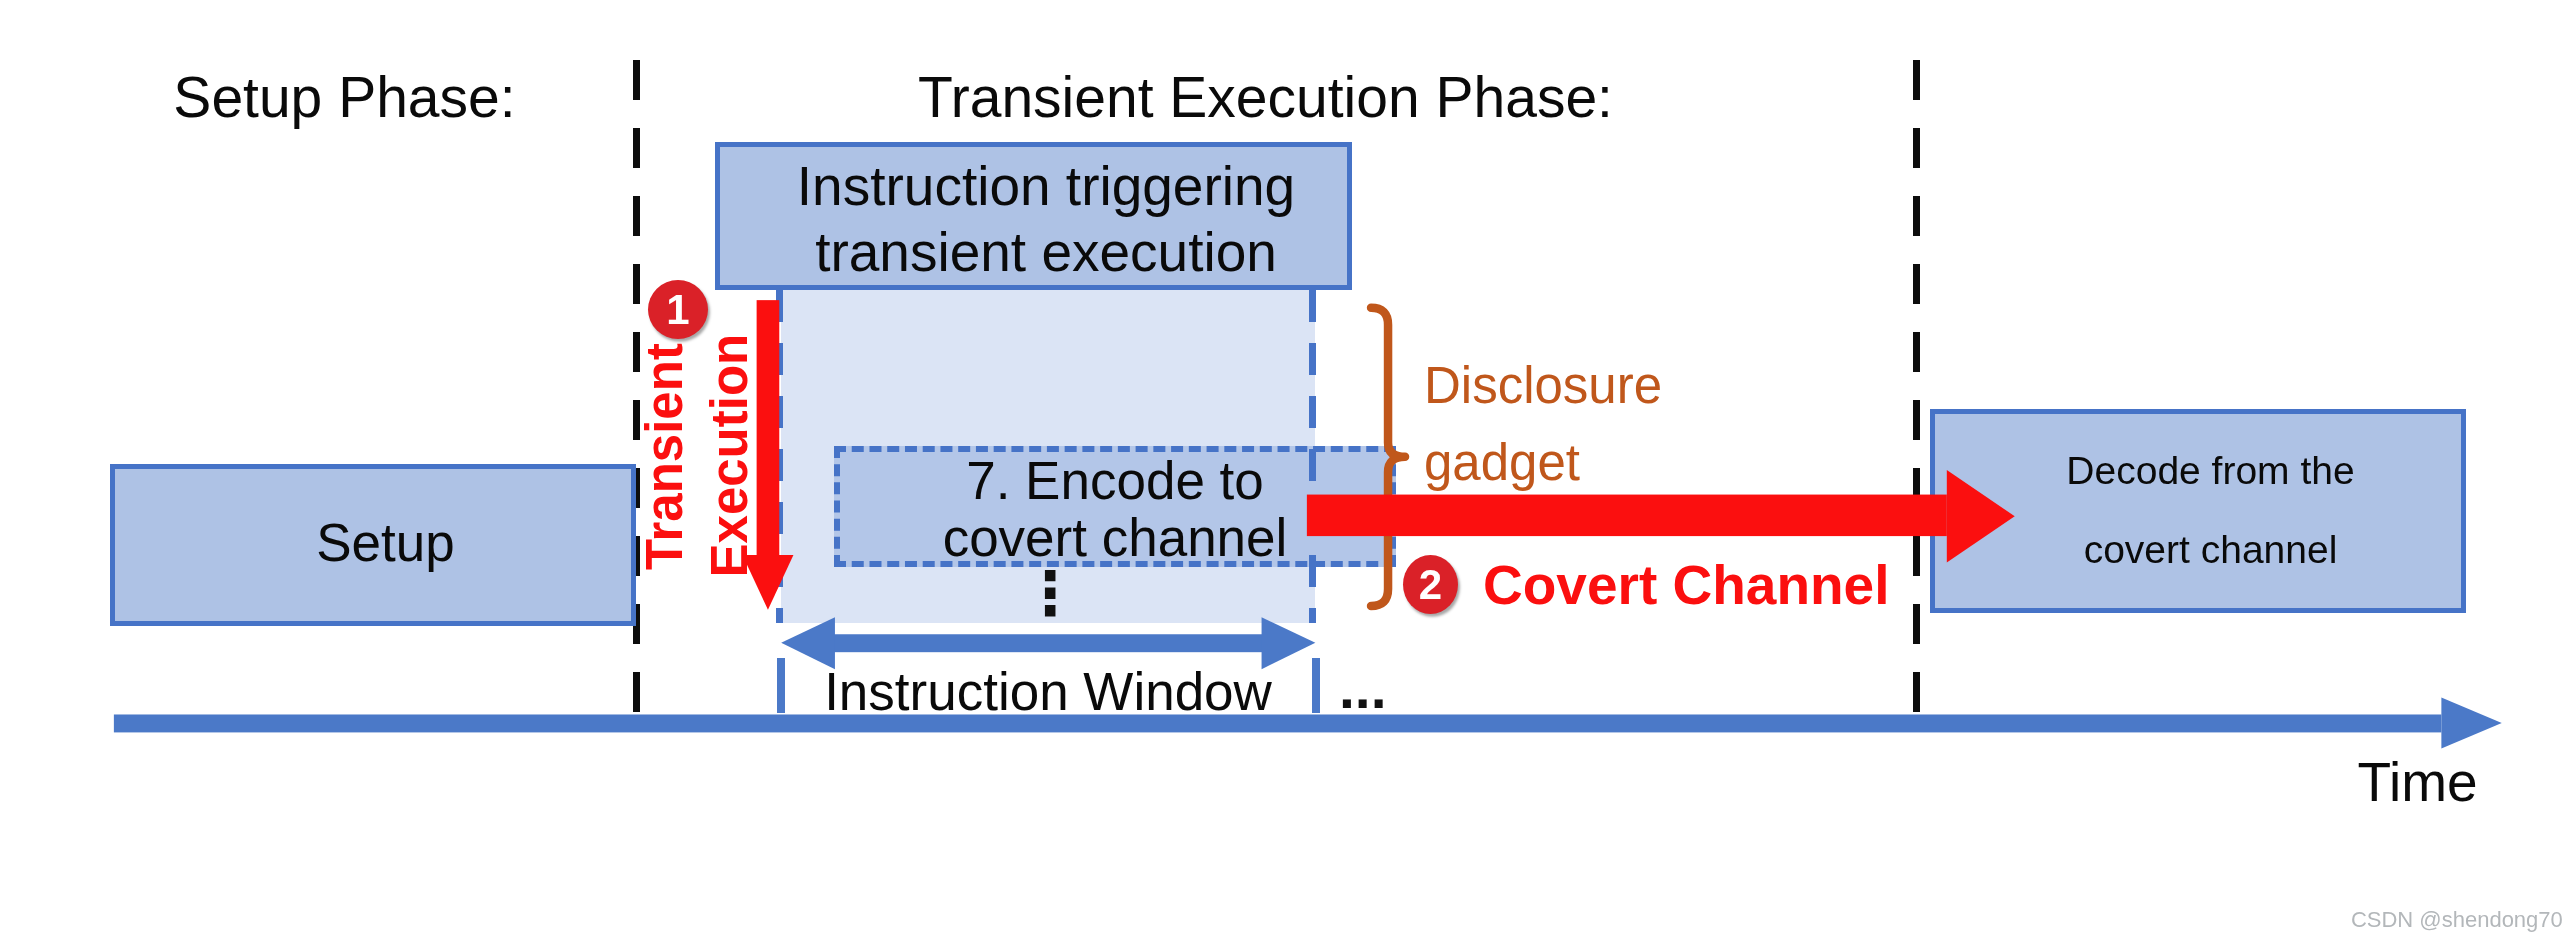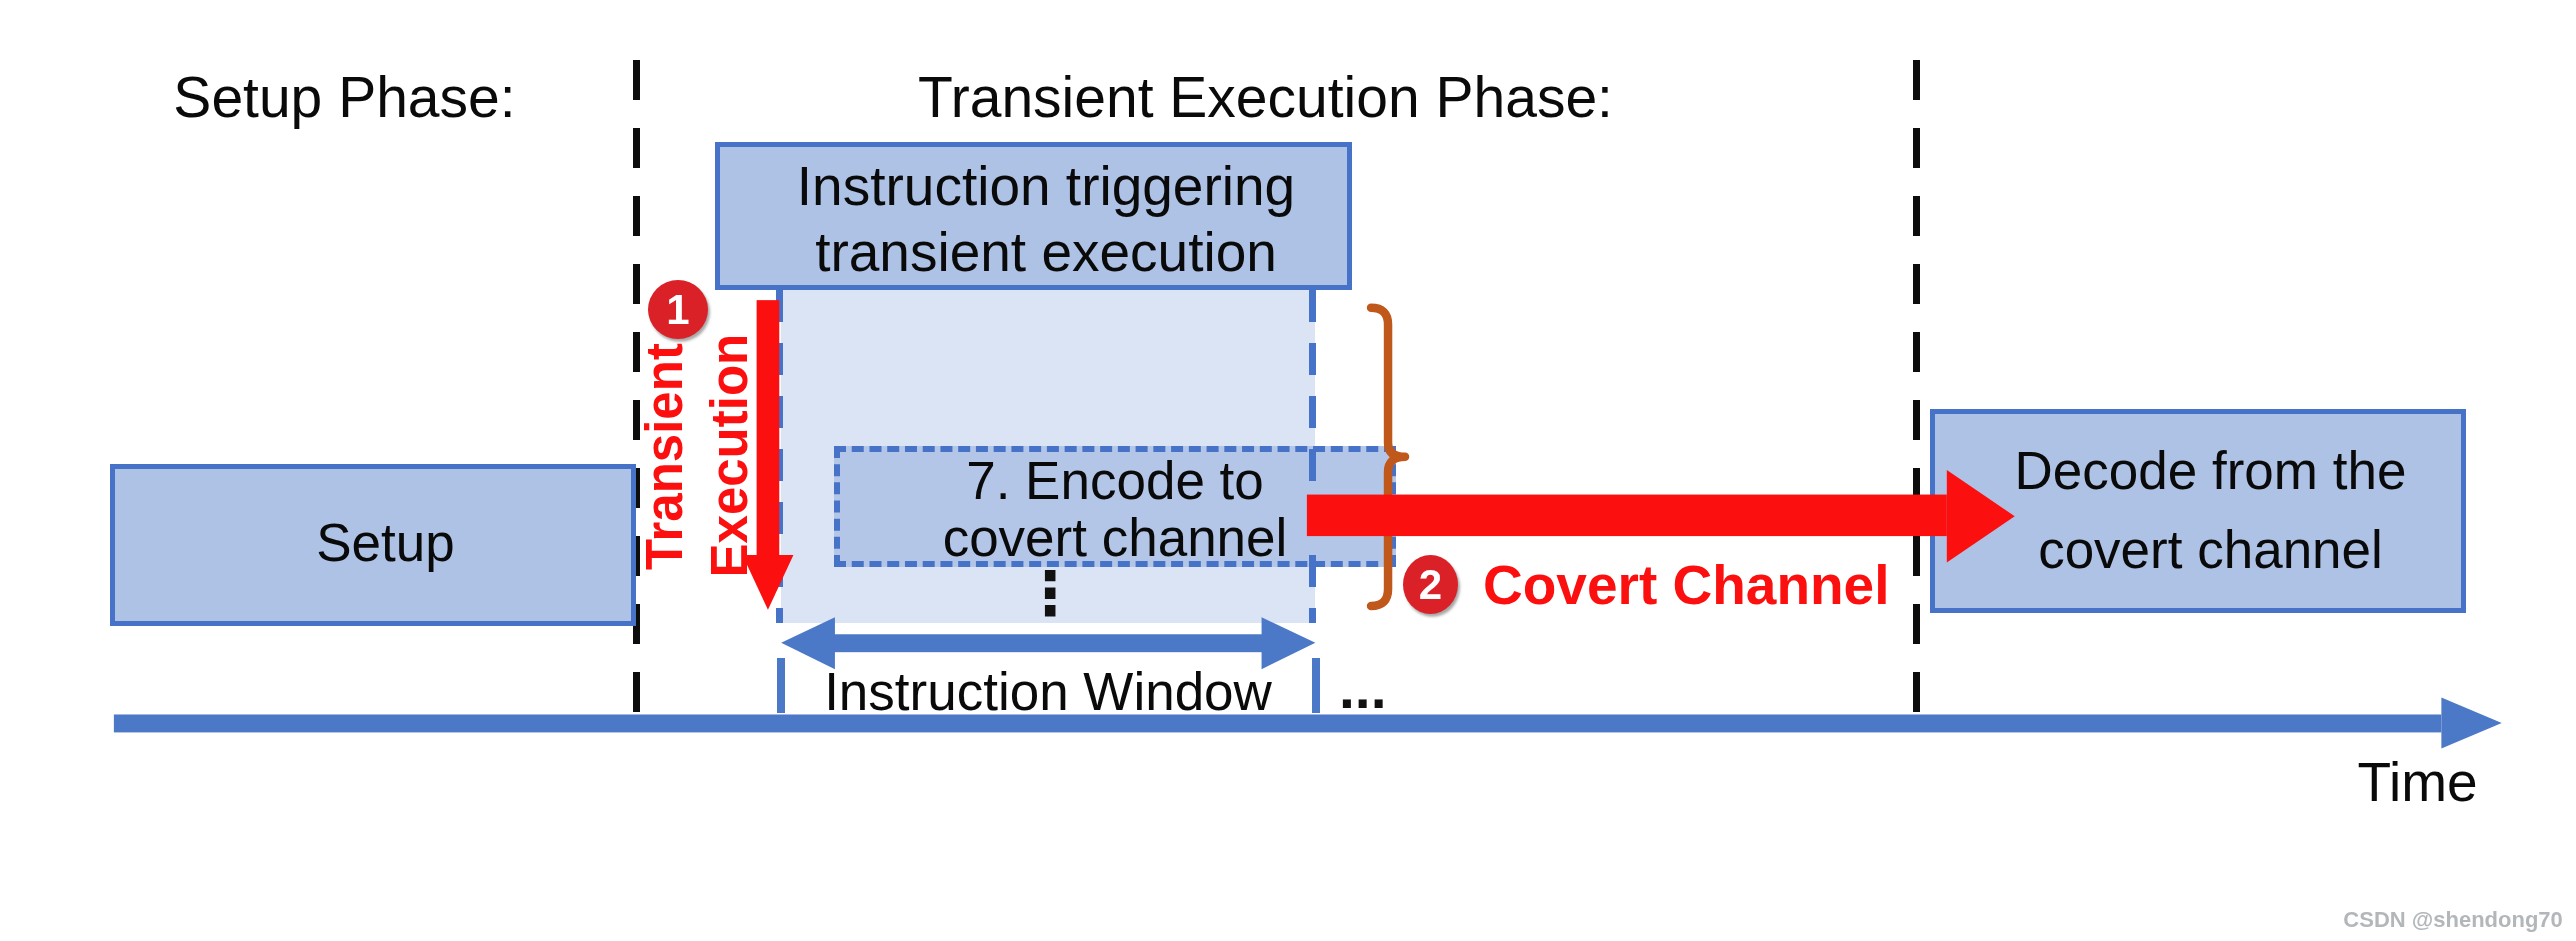--- a/index.html
+++ b/index.html
@@ -142,21 +142,20 @@
     color: #32373b;
     text-align: center;
     z-index: 6;
   }
 
   .watermark {
     font-size: 22px;
     color: #b3b7ba;
     text-align: right;
     z-index: 6;
-    font-weight: bold;
   }
 
   svg.overlay {
     position: absolute;
     left: 0; top: 0;
     width: 2576px;
     height: 941px;
     z-index: 5;
     pointer-events: none;
   }
@@ -193,31 +192,35 @@
 
   <div class="abs vdots" style="left:1020px; top:563px; width:57px;">⋮</div>
 
   <div class="abs tick" style="left:777px; top:658px; height:55px;"></div>
   <div class="abs tick" style="left:1312px; top:658px; height:55px;"></div>
 
   <div class="abs spec-label" style="left:793px; top:661px; width:510px;">Instruction Window</div>
 
   <div class="abs hdots" style="left:1339px; top:655px; width:85px;">...</div>
 
-  <div class="abs solid-box" style="left:1930px; top:409px; width:536px; height:204px; font-size:53px; line-height:79px; padding-top:17px;">
+  <div class="abs solid-box" style="left:1930px; top:409px; width:536px; height:204px; font-size:39px; line-height:79px; padding-top:17px;">
     <span class="line">Decode from the</span>
     <span class="line">covert channel</span>
   </div>
 
   <div class="abs vtext" style="left:546px; top:431px; width:236px; height:51px; line-height:51px;">Transient</div>
   <div class="abs vtext" style="left:608px; top:431px; width:242px; height:51px; line-height:51px;">Execution</div>
 
   <div class="abs badge" style="left:648px; top:280px; width:60px; height:59px;">1</div>
   <div class="abs badge" style="left:1403px; top:555px; width:55px; height:59px;">2</div>
 
+  <div class="abs orange-label" style="left:1424px; top:347px; width:321px;">
+    <span class="line">Disclosure</span>
+    <span class="line">gadget</span>
+  </div>
 
   <div class="abs covert-label" style="left:1483px; top:553px; width:406px;">Covert Channel</div>
 
   <svg class="overlay" viewBox="0 0 2728 997">
 
     <path d="M 1452 326 Q 1470 326 1470 344 L 1470 469 Q 1470 484 1488 484 Q 1470 484 1470 500 L 1470 624 Q 1470 642 1452 642" fill="none" stroke="#c0571b" stroke-width="9" stroke-linecap="round" stroke-linejoin="round"></path>
 
     <g>
       <rect x="876" y="672" width="468" height="19" fill="#4b79c8"></rect>
       <polygon points="827,681 884,654 884,709" fill="#4b79c8"></polygon>

